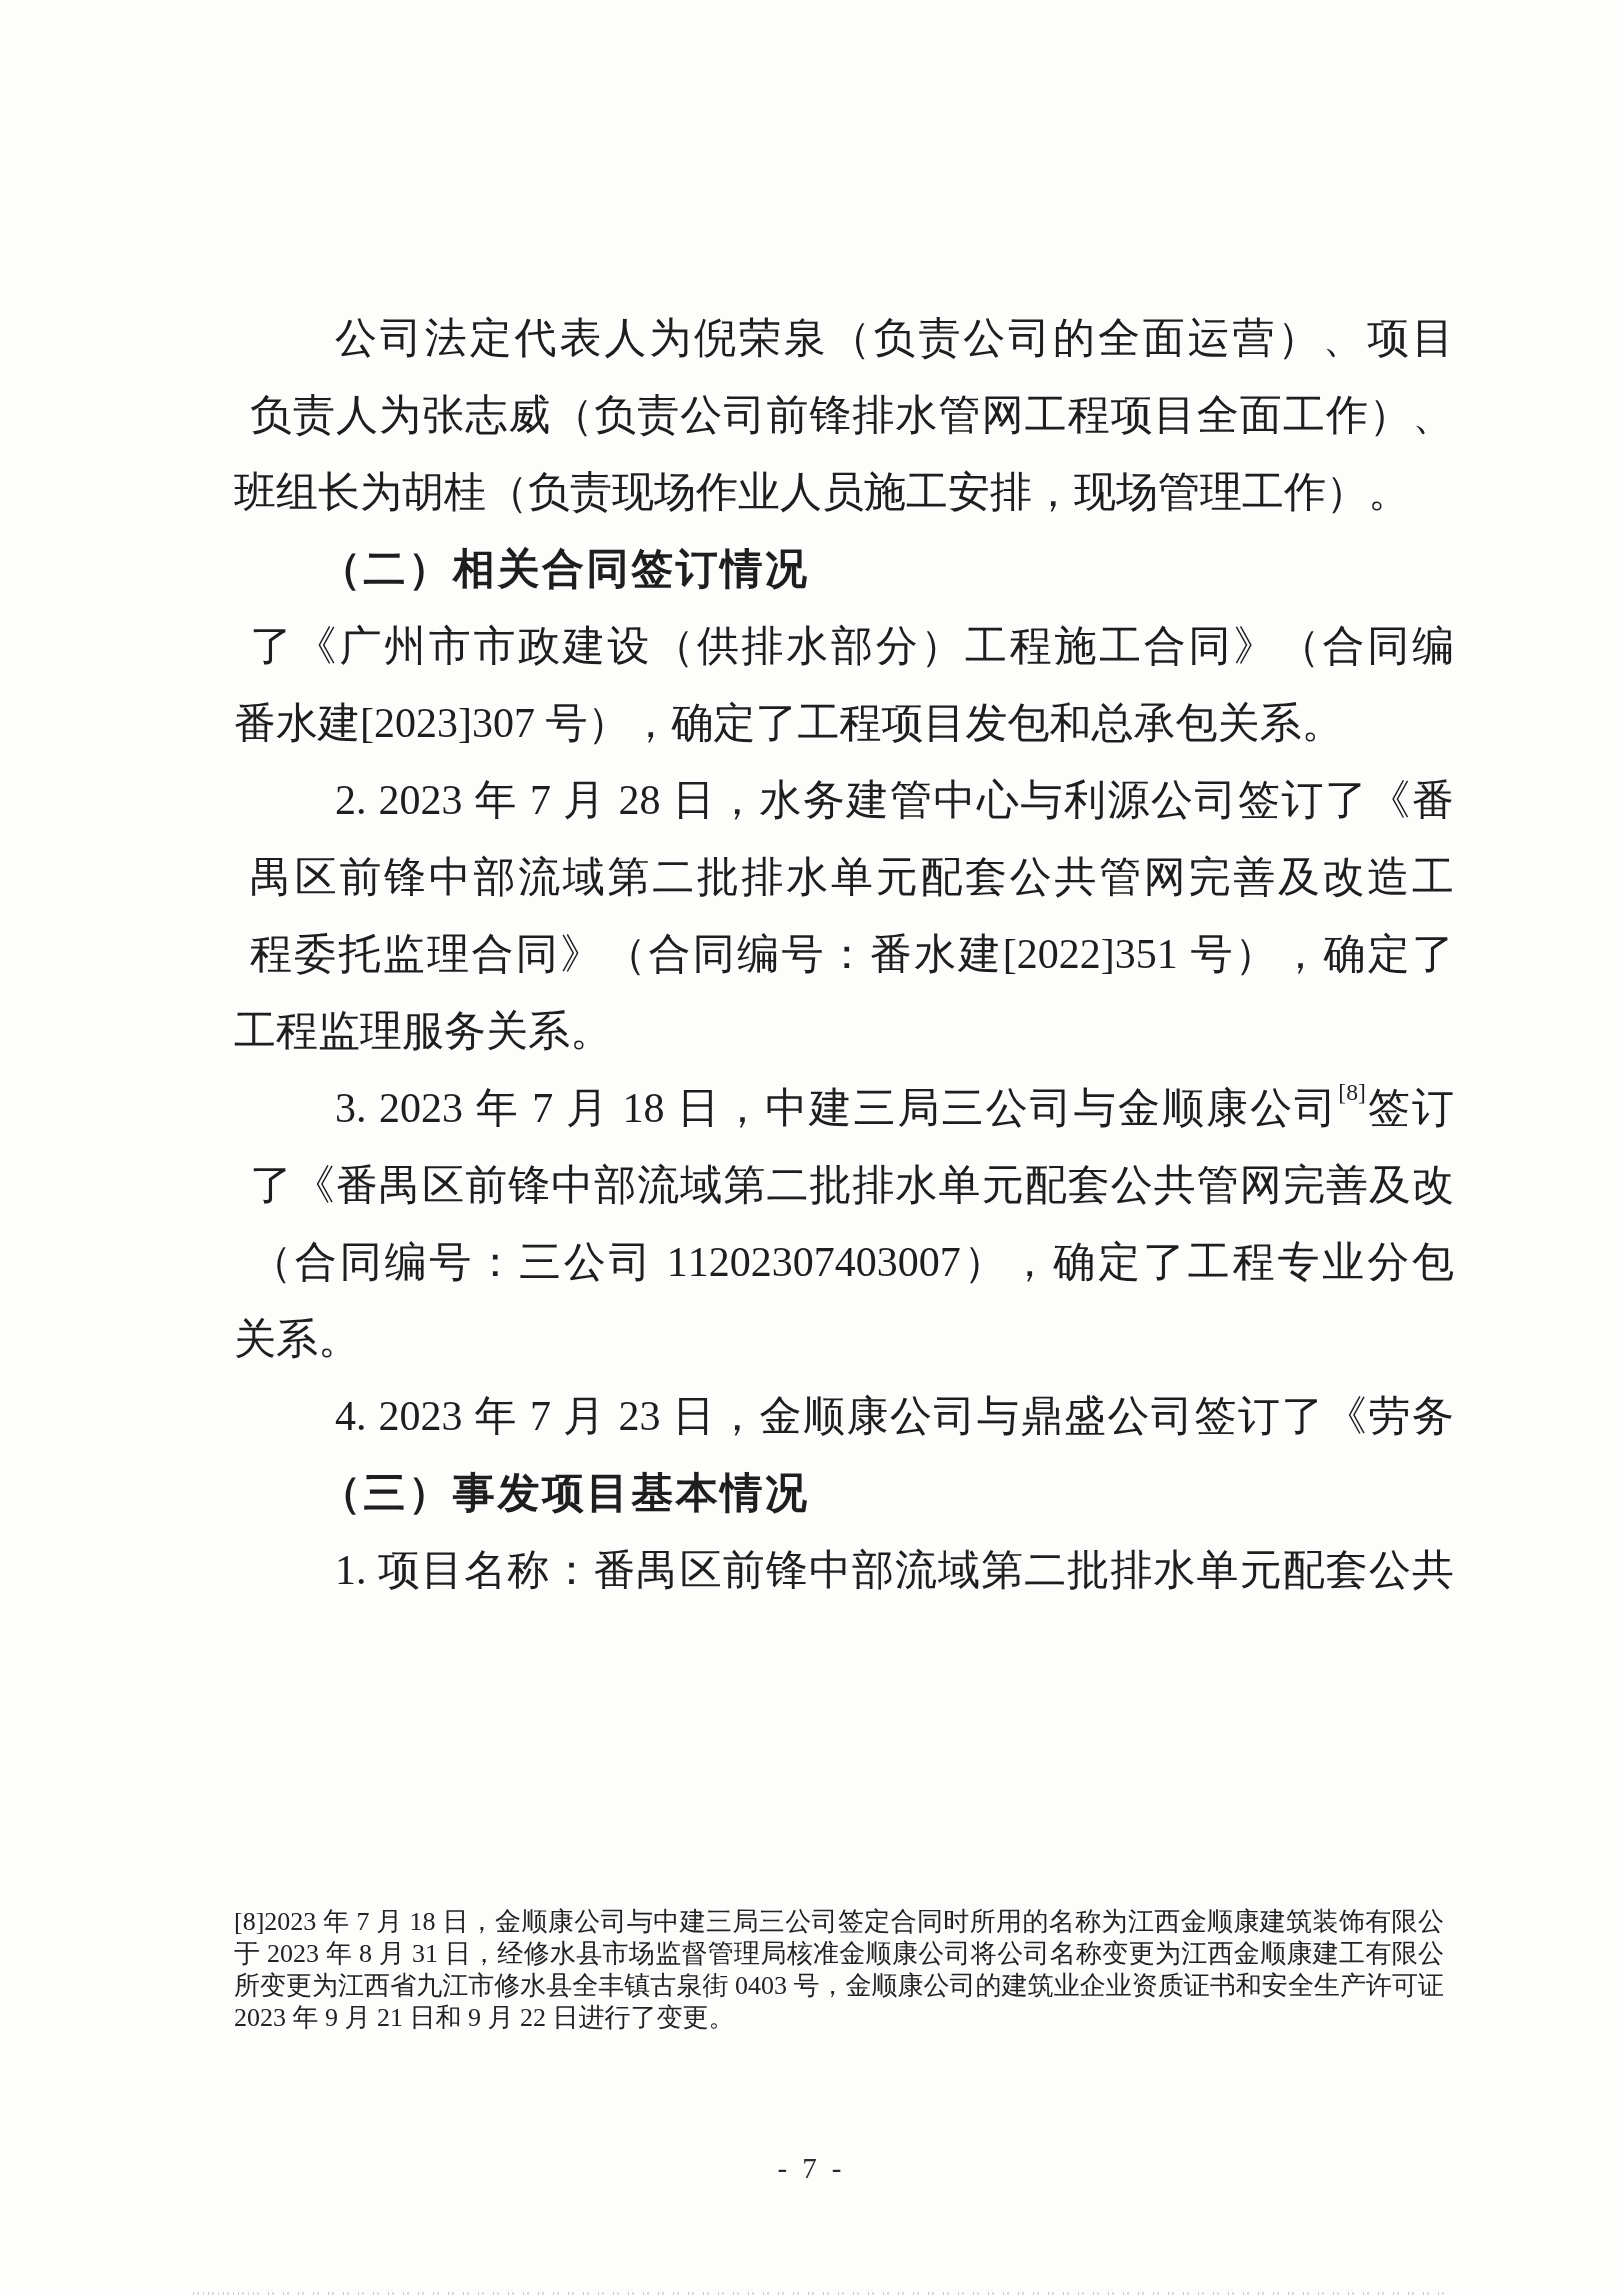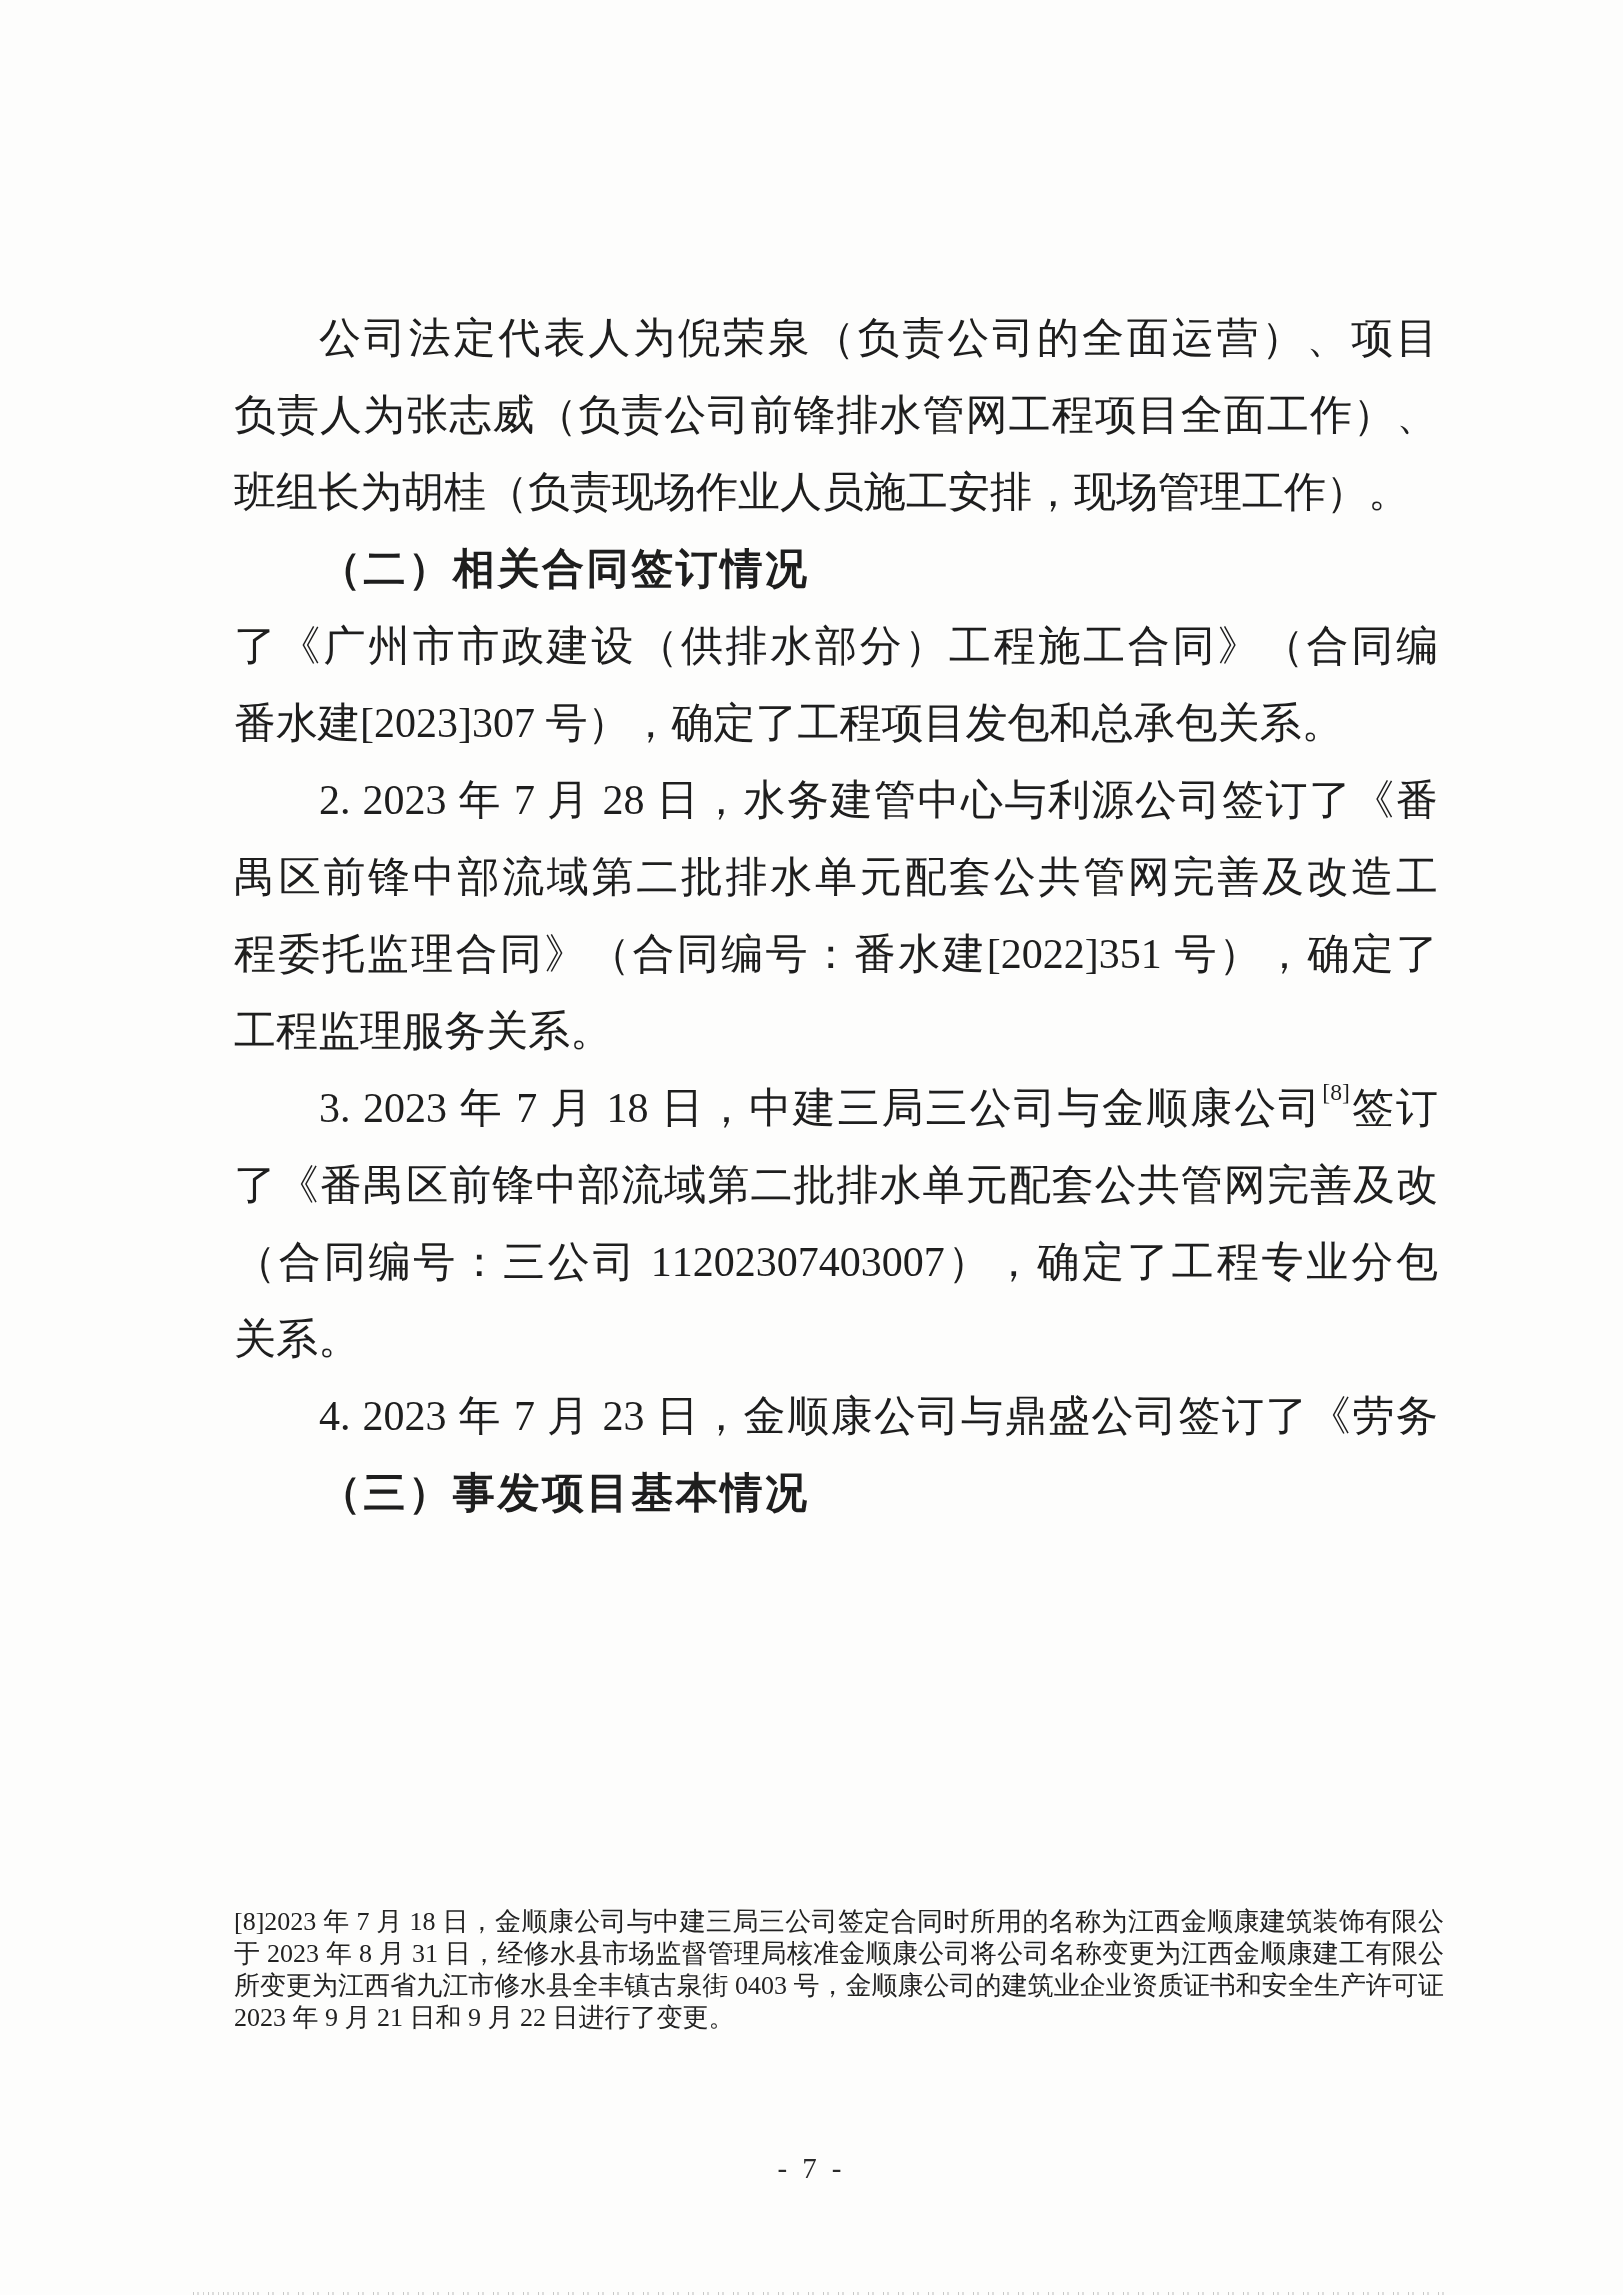--- a/index.html
+++ b/index.html
@@ -29,20 +29,21 @@
   .line {
     height: 77px;
     width: 100%;
     white-space: normal;
     overflow: hidden;
   }
   .line.indent { padding-left: 85px; width: calc(100% - 85px); }
   .line.full {
     text-align: justify;
     text-align-last: justify;
+    margin-left: 16px;
   }
   .line.bold { font-weight: 700; letter-spacing: 2.6px; }
   sup.fnref {
     font-size: 23.6px;
     line-height: 0;
     vertical-align: 22px;
     letter-spacing: 0;
   }
   .footnote {
     position: absolute;
@@ -107,20 +108,21 @@
     <div class="line full">程委托监理合同》（合同编号：番水建[2022]351 号），确定了</div>
     <div class="line">工程监理服务关系。</div>
     <div class="line indent full">
       <span>3. 2023 年 7 月 18 日，中建三局三公司与金顺康公司</span><sup class="fnref">[8]</sup><span>签订</span>
     </div>
     <div class="line full">了《番禺区前锋中部流域第二批排水单元配套公共管网完善及改</div>
     <div class="line full">（合同编号：三公司 11202307403007），确定了工程专业分包</div>
     <div class="line">关系。</div>
     <div class="line indent full">4. 2023 年 7 月 23 日，金顺康公司与鼎盛公司签订了《劳务</div>
     <div class="line indent bold">（三）事发项目基本情况</div>
+    <div class="line indent full">1. 项目名称：番禺区前锋中部流域第二批排水单元配套公共</div>
   </div>
 
   <div class="footnote">
     <div class="fn-line full">[8]2023 年 7 月 18 日，金顺康公司与中建三局三公司签定合同时所用的名称为江西金顺康建筑装饰有限公司，后</div>
     <div class="fn-line full">于 2023 年 8 月 31 日，经修水县市场监督管理局核准金顺康公司将公司名称变更为江西金顺康建工有限公司，住</div>
     <div class="fn-line full">所变更为江西省九江市修水县全丰镇古泉街 0403 号，金顺康公司的建筑业企业资质证书和安全生产许可证分别于</div>
     <div class="fn-line">2023 年 9 月 21 日和 9 月 22 日进行了变更。</div>
   </div>
 
   <div class="page-number">- 7 -</div>

